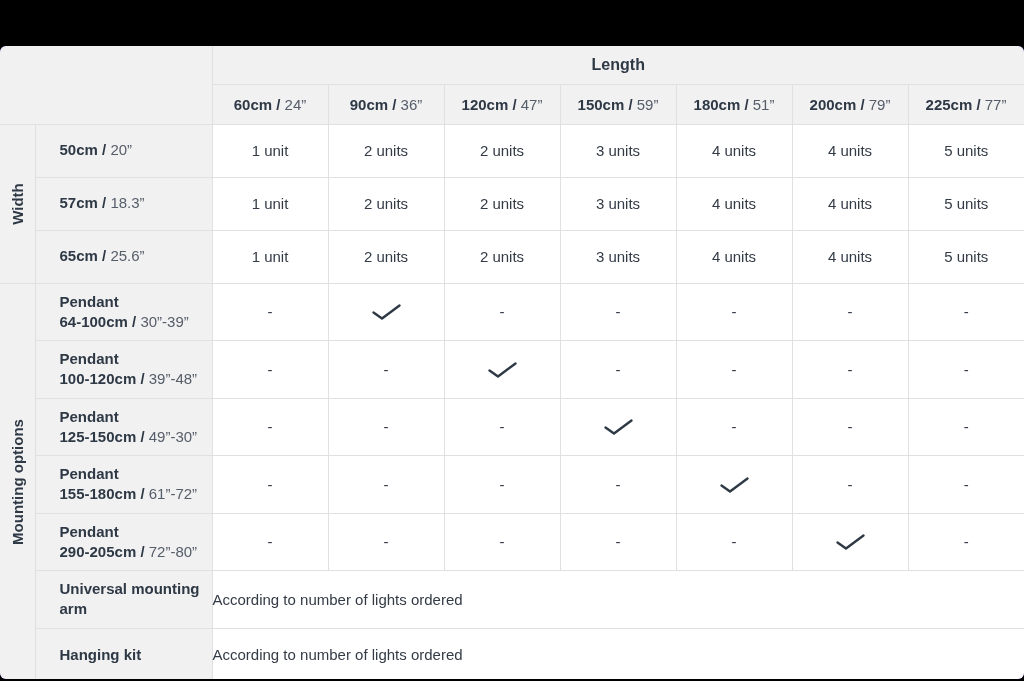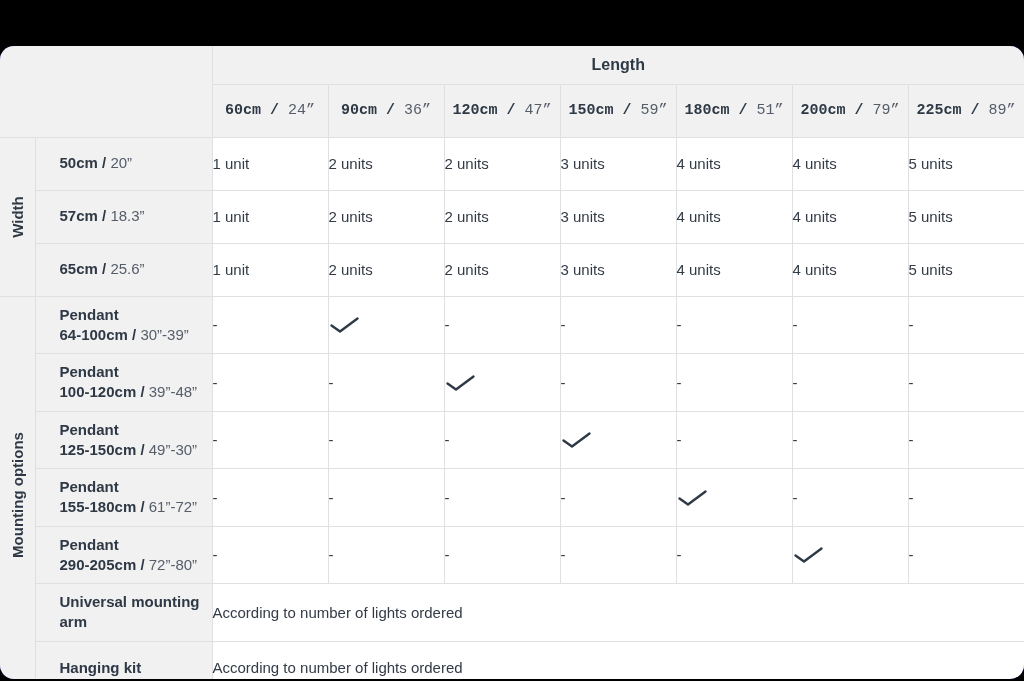--- a/index.html
+++ b/index.html
@@ -7,38 +7,38 @@
     width: 1024px; height: 681px;
     background: #000000;
     overflow: hidden;
     font-family: "Liberation Sans", "DejaVu Sans", sans-serif;
   }
   .card {
     position: absolute;
     left: 0; top: 46px;
     width: 1024px; height: 633px;
     background: #6d28d9;
-    border-radius: 14px;
+    border-radius: 6px;
     overflow: hidden;
   }
   table {
     border-collapse: collapse;
     table-layout: fixed;
     width: 1024px;
   }
   td, th {
     border: 1px solid #e0e0e2;
     color: #2e3945;
     font-size: 15px;
     vertical-align: middle;
   }
   .gray { background: #f1f1f2; }
   .corner { border-top: none; border-left: none; }
   .length-row { height: 38px; }
-  .colhead-row { height: 53px; font-family: Liberation Mono, monospace; }
+  .colhead-row { height: 40px; }
   .width-row { height: 53px; }
   .pendant-row { height: 55px; }
   .arm-row { height: 54px; }
   .kit-row { height: 53px; }
   th.length-head {
     font-weight: 700;
     font-size: 16px;
     text-align: center;
     border-top: none; border-right: none;
   }
@@ -53,21 +53,21 @@
     font-weight: 700;
     font-size: 15px;
     color: #2e3945;
   }
   td.rowlabel {
     padding: 8px 6px 8px 24px;
     line-height: 1.35;
     text-align: left;
   }
   td.data {
-    text-align: left;
+    text-align: center;
     background: #ffffff;
     color: #333b46;
   }
   td.data svg { vertical-align: middle; }
   td.merged {
     background: #ffffff;
     border-right: none;
     color: #333b46;
   }
   td.edge-r { border-right: none; }
@@ -96,21 +96,21 @@
       <th class="gray length-head" colspan="7">Length</th>
     </tr>
 
     <tr class="colhead-row">
       <th class="gray col-head"><span class="b">60cm /</span> <span class="lt">24”</span></th>
       <th class="gray col-head"><span class="b">90cm /</span> <span class="lt">36”</span></th>
       <th class="gray col-head"><span class="b">120cm /</span> <span class="lt">47”</span></th>
       <th class="gray col-head"><span class="b">150cm /</span> <span class="lt">59”</span></th>
       <th class="gray col-head"><span class="b">180cm /</span> <span class="lt">51”</span></th>
       <th class="gray col-head"><span class="b">200cm /</span> <span class="lt">79”</span></th>
-      <th class="gray col-head edge-r"><span class="b">225cm /</span> <span class="lt">89”</span></th>
+      <th class="gray col-head edge-r"><span class="b">225cm /</span> <span class="lt">77”</span></th>
     </tr>
 
     <tr class="width-row">
       <td class="gray vcell" rowspan="3">
             <span class="vtext">Width</span>
           </td>
       <td class="gray rowlabel"><span class="b">50cm /</span> <span class="lt">20”</span></td>
       <td class="data">1 unit</td>
       <td class="data">2 units</td>
       <td class="data">2 units</td>

